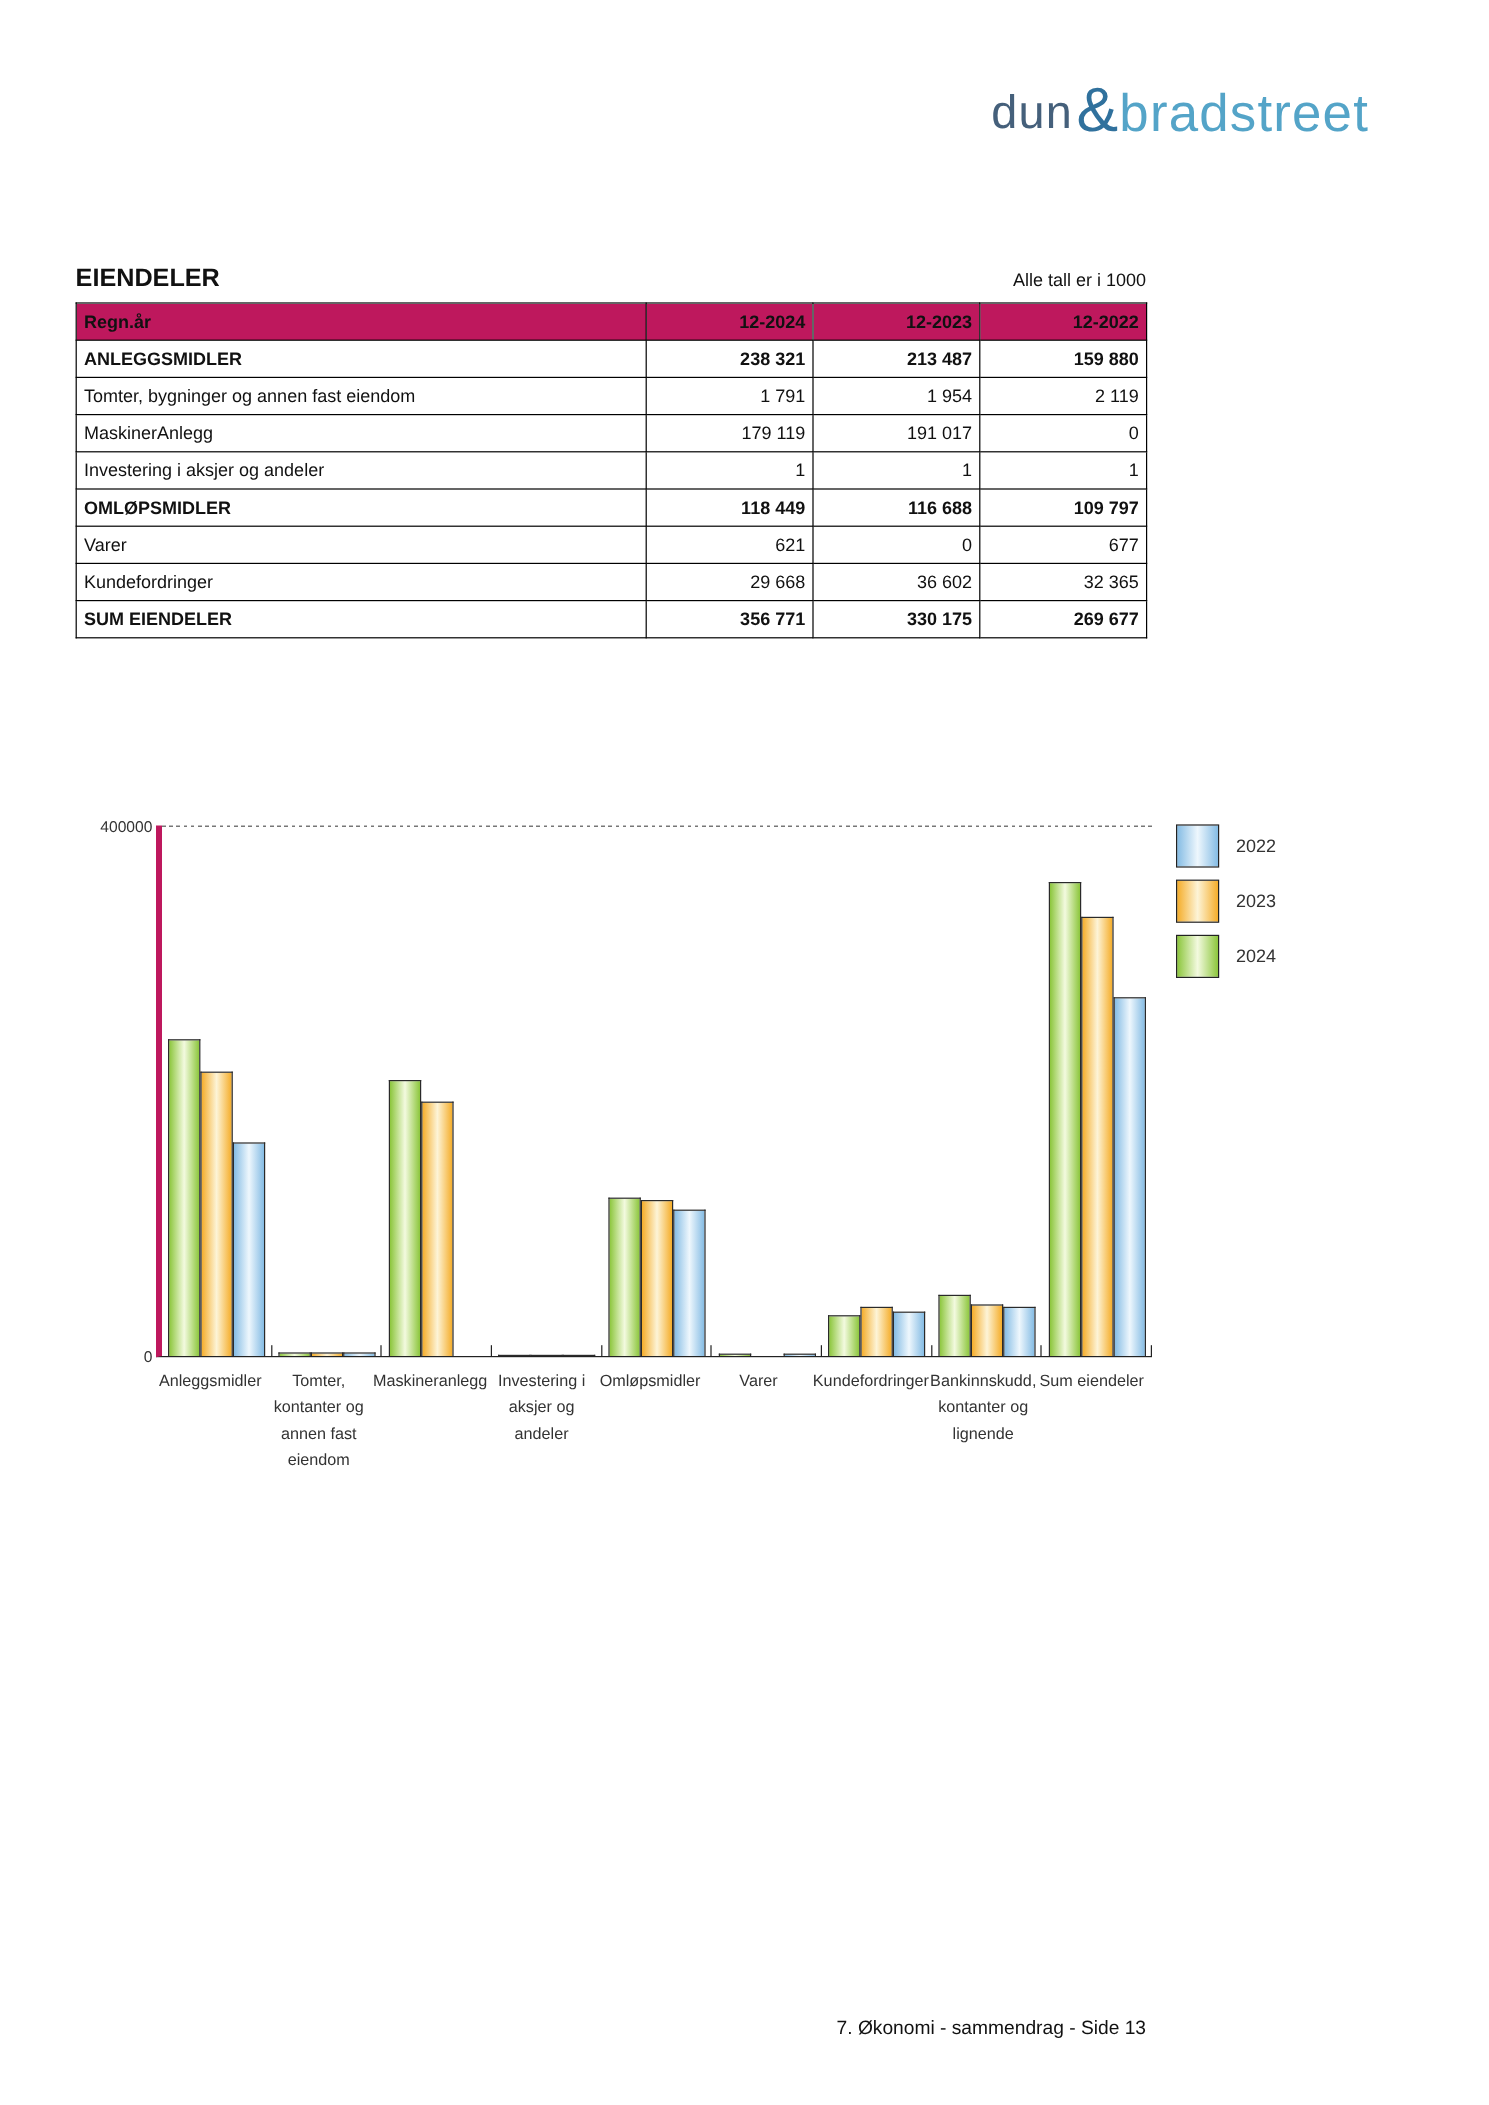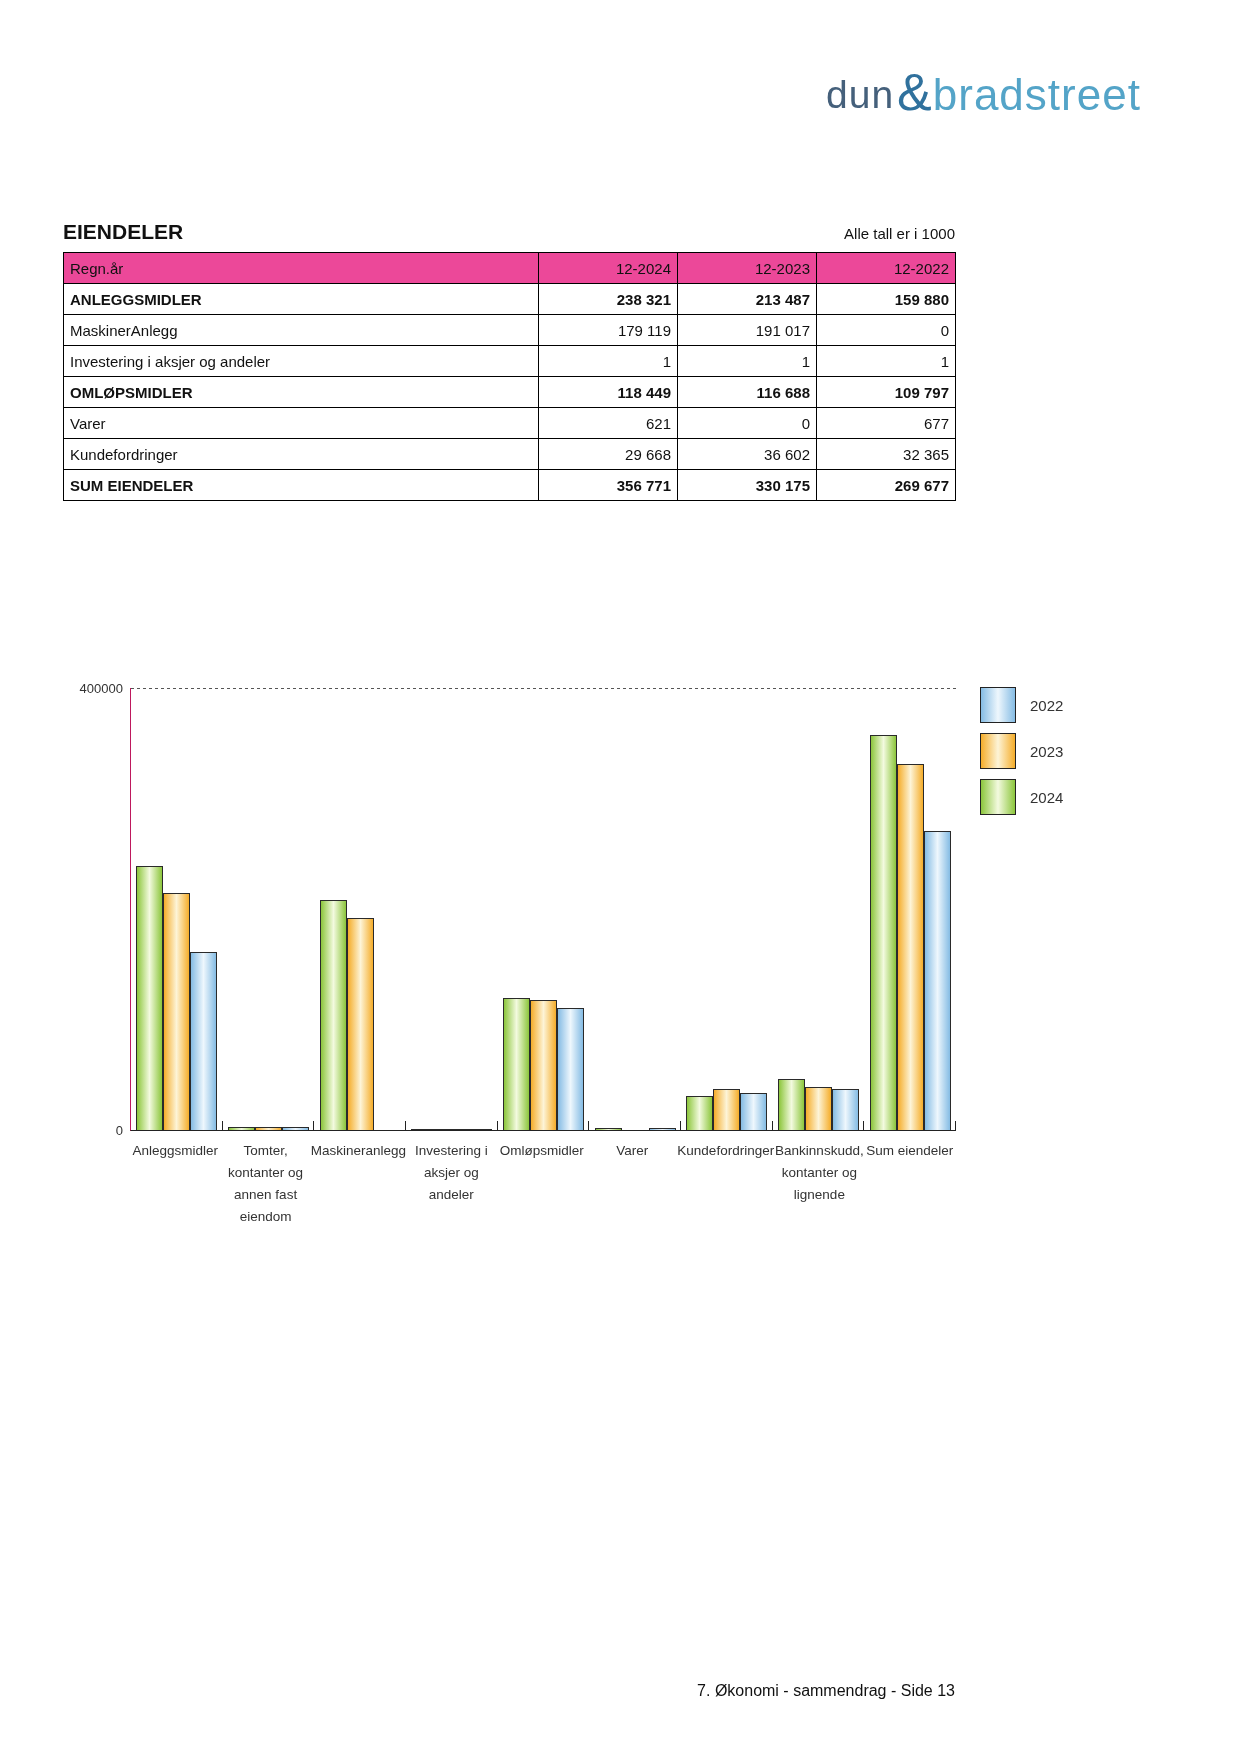--- a/index.html
+++ b/index.html
@@ -12,27 +12,27 @@
   .logo .dun{font-size:39px;color:#45607b;letter-spacing:1px;}
   .logo .amp{font-size:52px;color:#30719d;line-height:1;margin:0 1px 6px 3px;font-weight:400;}
   .logo .brad{font-size:44px;color:#54a4c8;letter-spacing:1px;}
   
   .section-head{position:absolute;left:63px;top:220px;width:892px;display:flex;justify-content:space-between;align-items:baseline;}
   .sec-title{font-weight:bold;font-size:21px;color:#111;}
   .sec-note{font-size:15px;color:#111;}
   
   table.fin{position:absolute;left:63px;top:252px;width:892px;border-collapse:collapse;table-layout:fixed;font-size:15px;}
   table.fin td,table.fin th{border:1px solid #000;height:30px;padding:0 6px;overflow:hidden;white-space:nowrap;}
-  table.fin th{background:#ec4899;font-weight:normal;text-align:left;}
+  table.fin th{background:#be185d;font-weight:bold;text-align:left;}
   table.fin th.num{text-align:right;}
   table.fin td.num{text-align:right;}
   table.fin tr.bold td{font-weight:bold;}
   
   .plot{position:absolute;left:130px;top:688px;width:825px;height:442px;
-        border-left:1px solid #be185d;border-bottom:1px solid #222;display:flex;align-items:flex-end;}
+        border-left:5px solid #be185d;border-bottom:1px solid #222;display:flex;align-items:flex-end;}
   .gridline-top{position:absolute;top:0;left:0;width:100%;height:1px;
         background:repeating-linear-gradient(90deg,#555 0 3px,transparent 3px 6px);}
   .bar-group{flex:1 1 0;display:flex;align-items:flex-end;justify-content:center;height:100%;position:relative;}
   .bar{width:25px;border:1px solid #2a2a2a;border-bottom:none;}
   .axis-tick{position:absolute;bottom:0;width:1px;height:9px;background:#222;}
   .ytick{position:absolute;font-size:13px;color:#333;right:calc(100% + 8px);white-space:nowrap;}
   .ytick.top{top:-7px;}
   .ytick.bottom{bottom:-8px;}
   .cat-labels{position:absolute;left:130px;top:1140px;width:825px;display:flex;}
   .cat-cell{flex:1 1 0;display:flex;flex-direction:column;align-items:center;}
@@ -77,20 +77,26 @@
         </tr>
       </thead>
     <tbody>
         <tr class="bold">
           <td>ANLEGGSMIDLER</td>
           <td class="num">238 321</td>
           <td class="num">213 487</td>
           <td class="num">159 880</td>
         </tr>
         <tr>
+          <td>Tomter, bygninger og annen fast eiendom</td>
+          <td class="num">1 791</td>
+          <td class="num">1 954</td>
+          <td class="num">2 119</td>
+        </tr>
+        <tr>
           <td>MaskinerAnlegg</td>
           <td class="num">179 119</td>
           <td class="num">191 017</td>
           <td class="num">0</td>
         </tr>
         <tr>
           <td>Investering i aksjer og andeler</td>
           <td class="num">1</td>
           <td class="num">1</td>
           <td class="num">1</td>

